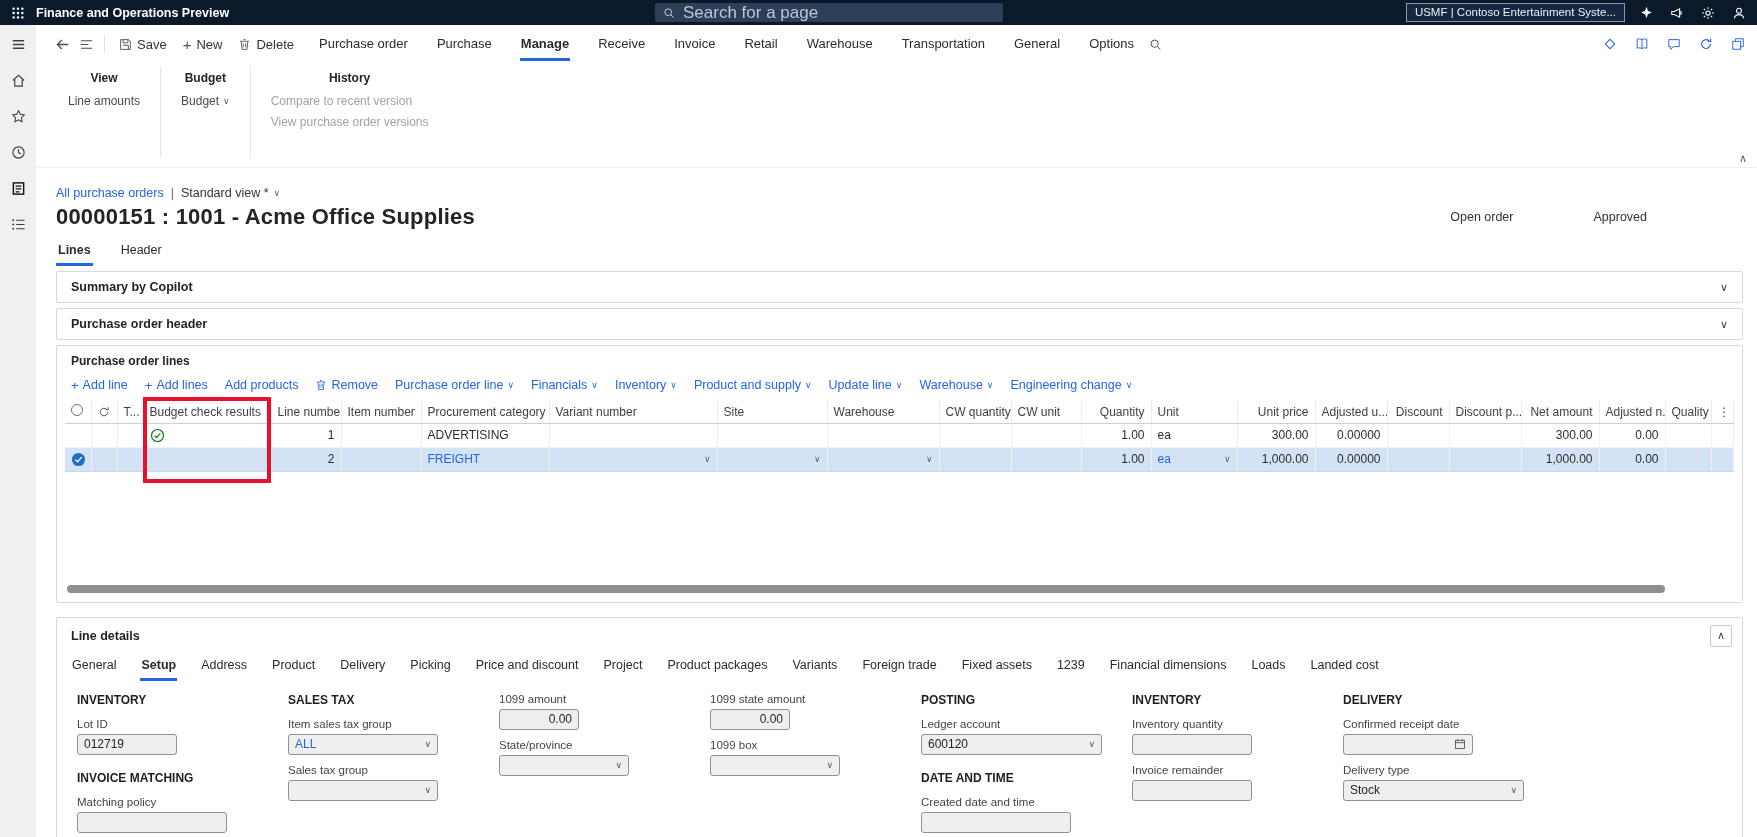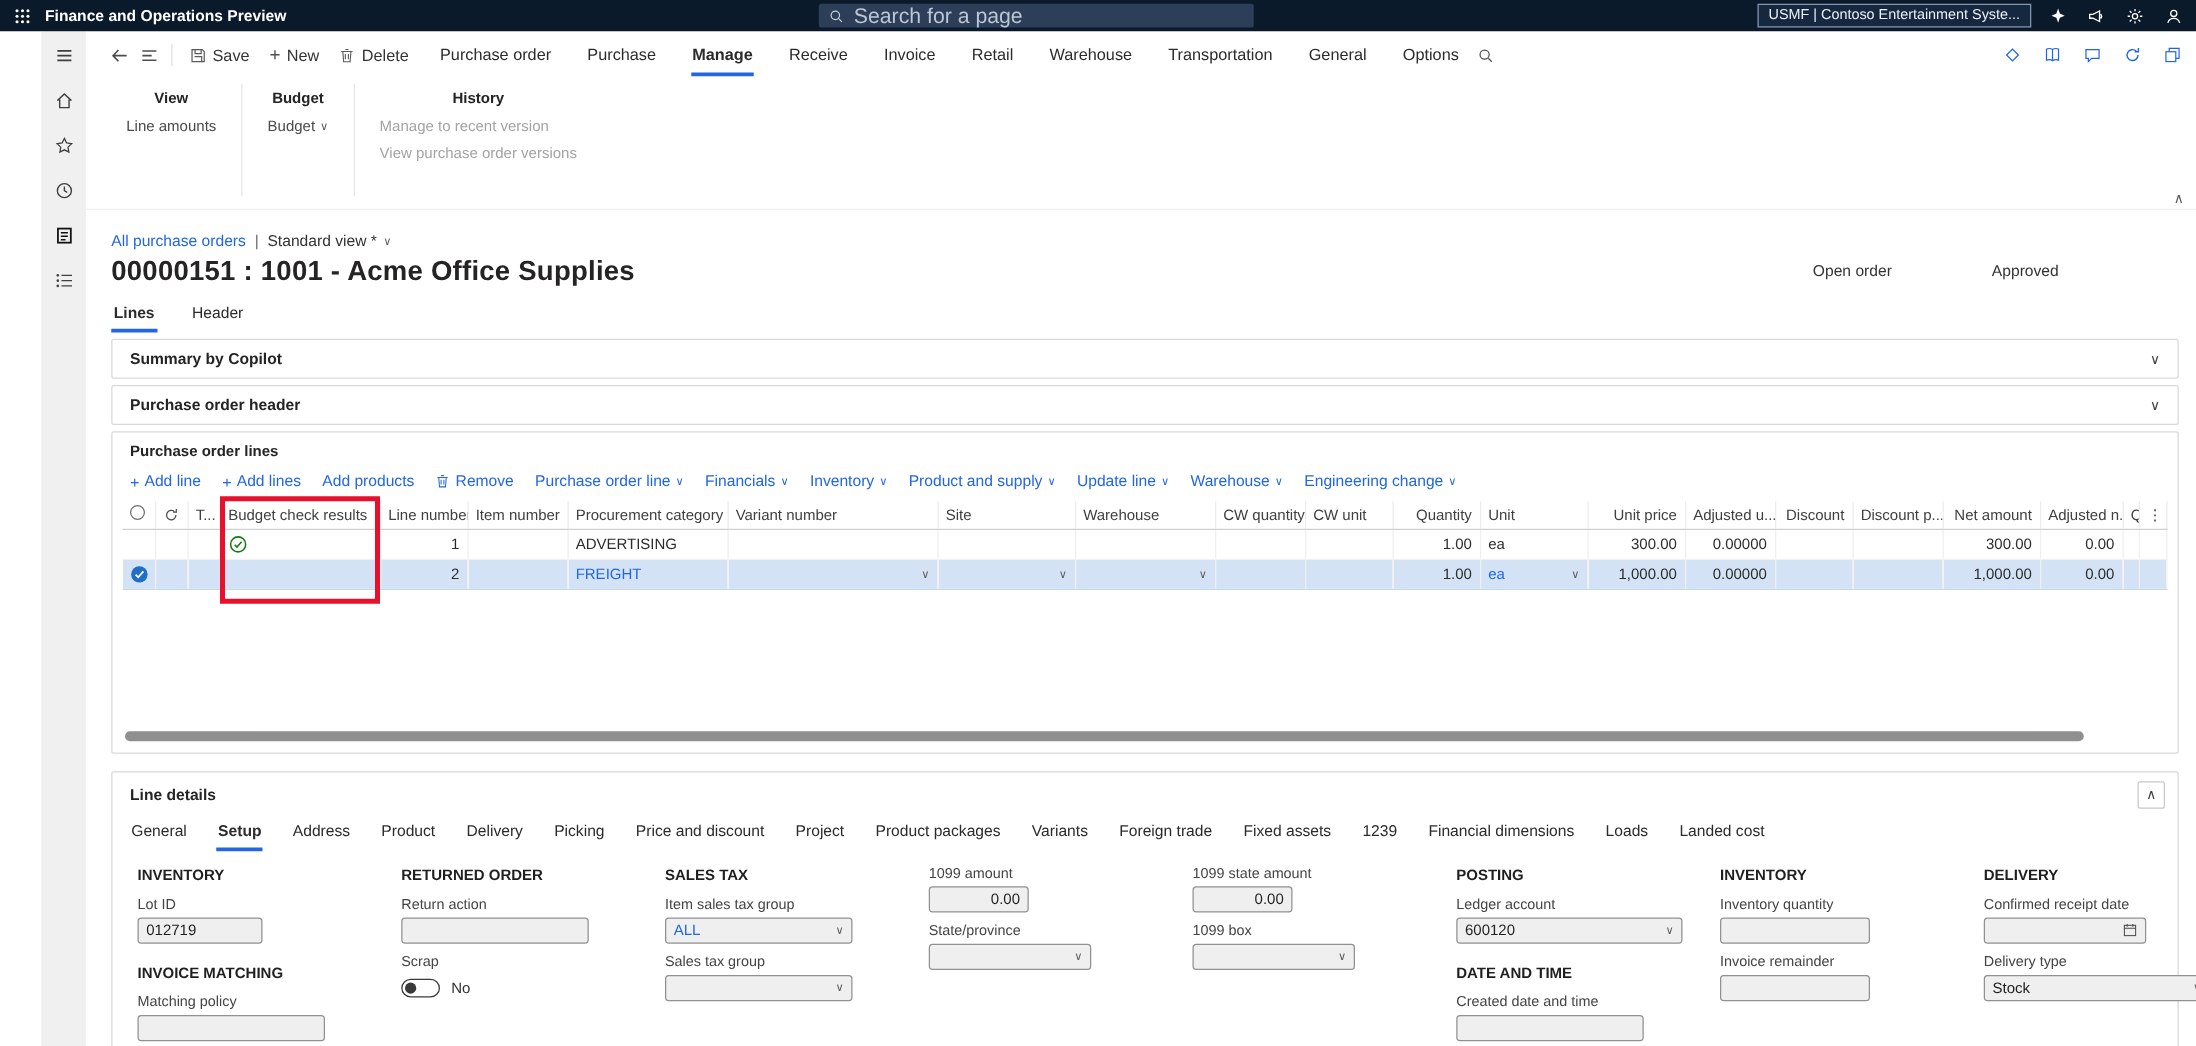--- a/index.html
+++ b/index.html
@@ -16,21 +16,21 @@
   .waffle { width:24px; height:24px; display:flex; align-items:center; justify-content:center; color:#fff; }
   .topbar-title { font-size:12.5px; font-weight:700; margin-left:6px; white-space:nowrap; }
   .topbar-search { position:absolute; left:655px; top:3px; width:348px; height:19px; background:#2C3E58; border-radius:2px; display:flex; align-items:center; gap:6px; padding:0 8px; }
   .topbar-search input { background:transparent; border:none; outline:none; color:#E6EBF2; font-size:17px; width:100%; }
   .topbar-search input::placeholder { color:#BBC6D6; }
   .topbar-right { margin-left:auto; display:flex; align-items:flex-start; gap:11px; }
   .env-box { border:1px solid #8696AD; background:#16283F; height:19px; display:flex; align-items:center; padding:0 8px; font-size:11.5px; color:#EAF0F7; white-space:nowrap; }
   .top-icon { width:20px; height:20px; display:flex; align-items:center; justify-content:center; color:#fff; }
 
   
-  .shell { display:flex; height:812px; overflow:hidden;margin-left:33px; }
+  .shell { display:flex; height:812px; overflow:hidden; }
   .sidebar { width:36px; background:#F0F0F0; display:flex; flex-direction:column; align-items:center; padding-top:8px; gap:14px; flex:none; }
   .side-icon { width:22px; height:22px; display:flex; align-items:center; justify-content:center; color:#3F3F3F; }
   .side-icon.active { color:#111; }
   .main { flex:1; overflow:hidden; background:#fff; }
 
   
   .actionbar { height:38px; display:flex; align-items:center; padding:0 10px 0 14px; }
   .ab-icon { width:24px; height:24px; display:flex; align-items:center; justify-content:center; color:#4E4E4E; }
   .ab-sep { width:1px; height:18px; background:#E1E1E1; margin:0 6px; }
   .ab-cmd { display:flex; align-items:center; gap:5px; color:#333; font-size:13px; padding:4px 8px; white-space:nowrap; }
@@ -317,21 +317,21 @@
             <span>Budget</span>
             <span class="caret">∨</span>
           </button>
         </div>
           </div>
       </div>
       <div class="ribbon-group" style="border-right:none;">
         <div class="ribbon-title">History</div>
         <div class="ribbon-cols">
             <div class="ribbon-col">
-          <button class="ribbon-item dim">Manage to recent version</button>
+          <button class="ribbon-item dim">Compare to recent version</button>
           <button class="ribbon-item dim">View purchase order versions</button>
         </div>
           </div>
       </div>
       <button class="ribbon-collapse">∧</button>
     </div>
 
     <div class="content">
 
       <div class="breadcrumb">
@@ -597,32 +597,20 @@
 
           <div class="form-col">
             <div class="group-h">INVENTORY</div>
             <div class="f-label">Lot ID</div>
             <input class="f-input w100" value="012719" style="">
             <div class="group-h mt">INVOICE MATCHING</div>
             <div class="f-label">Matching policy</div>
             <input class="f-input w150" style="">
           </div>
 
-          <div class="form-col">
-            <div class="group-h">RETURNED ORDER</div>
-            <div class="f-label">Return action</div>
-            <input class="f-input w150" style="">
-            <div class="f-label">Scrap</div>
-            <div class="toggle-row">
-              <span class="toggle-pill">
-                  <span class="toggle-knob"></span>
-                </span>
-              <span>No</span>
-            </div>
-          </div>
 
           <div class="form-col">
             <div class="group-h">SALES TAX</div>
             <div class="f-label">Item sales tax group</div>
             <div class="f-combo w150">
               <span class="val blue">ALL</span>
               <span class="caret">∨</span>
             </div>
             <div class="f-label">Sales tax group</div>
             <div class="f-combo w150">

